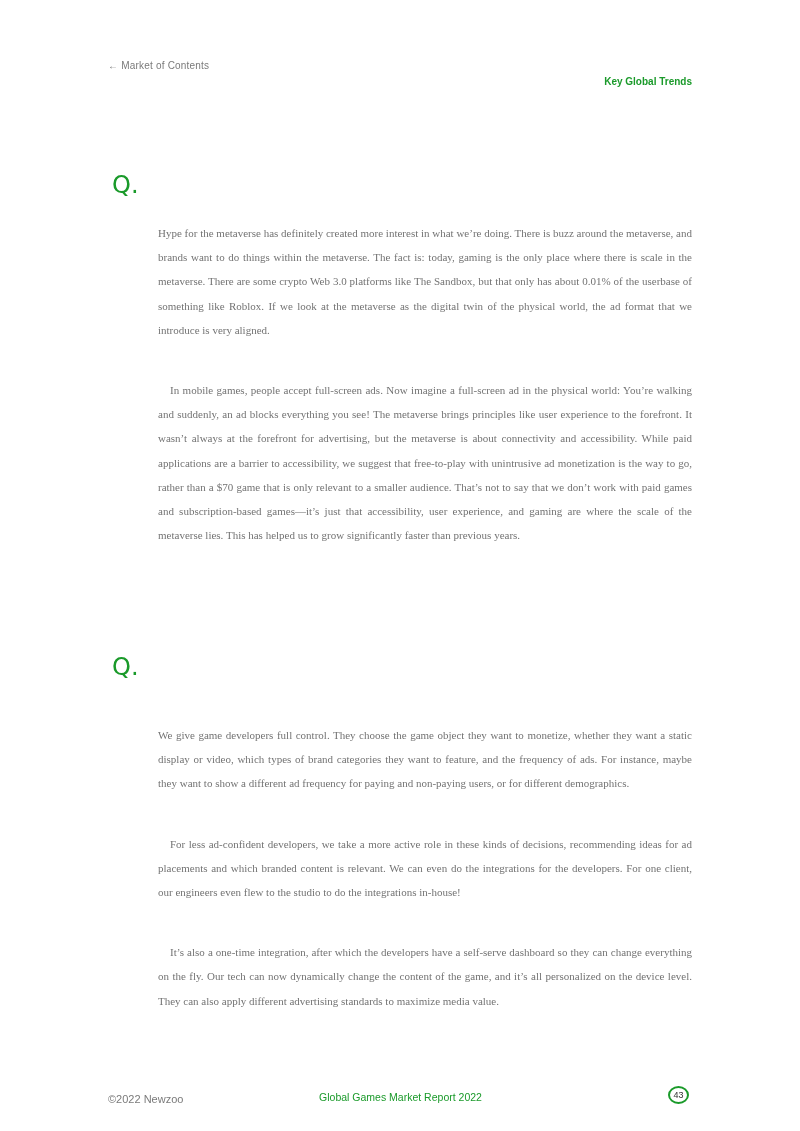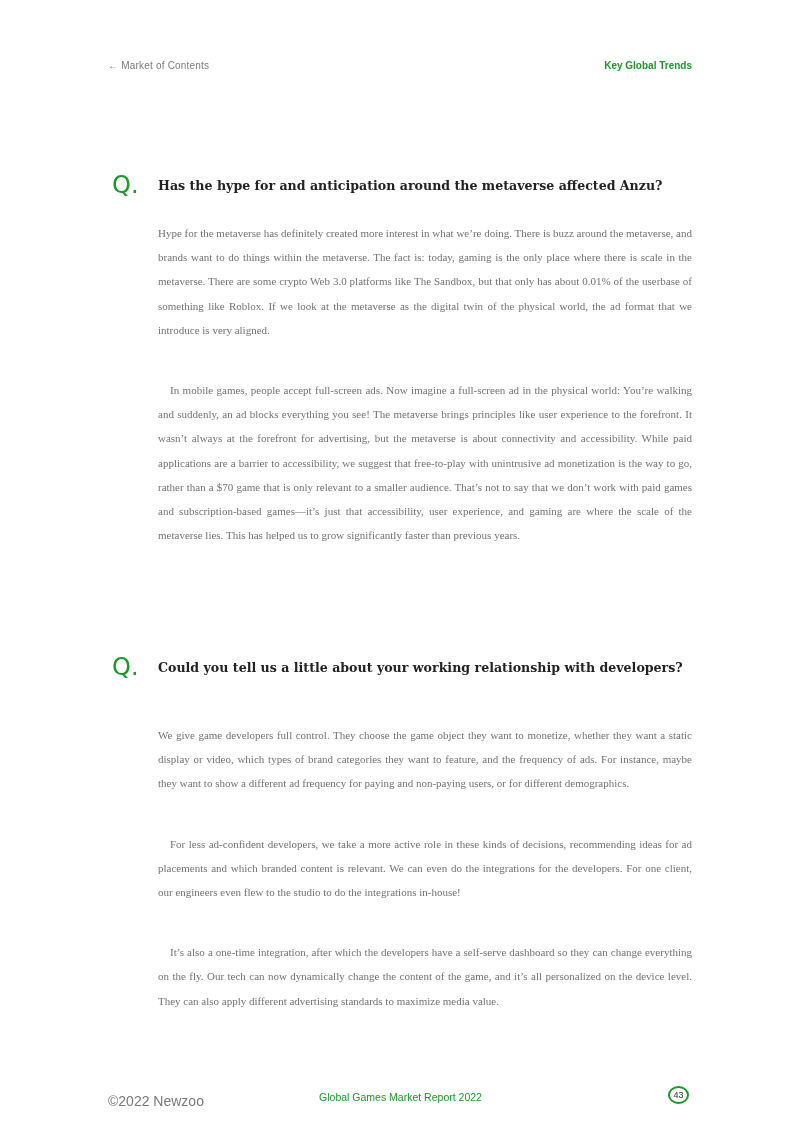--- a/index.html
+++ b/index.html
@@ -6,21 +6,21 @@
     body {
       width: 800px; height: 1131px; background: #ffffff; position: relative;
       overflow: hidden; color: #2a2a2a;
     }
     .header-left {
       position: absolute; left: 108px; top: 60px;
       font-family: "Liberation Sans", sans-serif; font-size: 10px; color: #7a7a7a;
       letter-spacing: 0.2px; text-decoration: none;
     }
     .header-right {
-      position: absolute; right: 108px; top: 60px;
+      position: absolute; right: 108px; top: 76px;
       font-family: "Liberation Sans", sans-serif; font-size: 10px; font-weight: bold; color: #1a9a2a;
     }
     .qa-question {
       position: absolute; left: 112px; width: 590px; display: flex; align-items: flex-end;
     }
     .q-mark {
       font-family: "DejaVu Sans", sans-serif; font-size: 24px; color: #1a9a2a;
       width: 46px; line-height: 24px; font-weight: normal;
     }
     .q-text {
@@ -29,51 +29,49 @@
     }
     .answer {
       position: absolute; left: 158px; width: 534px;
       font-family: Liberation Serif, serif; font-size: 11px; line-height: 24.2px;
       color: #737373; text-align: justify;
     }
     .answer p { margin: 0; }
     .answer p.indent { text-indent: 12px; margin-top: 36px; }
     .footer-left {
       position: absolute; left: 108px; top: 1093px;
-      font-family: "Liberation Sans", sans-serif; font-size: 14px; color: #7a7a7a;
+      font-family: "Liberation Sans", sans-serif; font-size: 11px; color: #7a7a7a;
     }
     .footer-center {
       position: absolute; left: 1px; right: 0; top: 1091px; text-align: center;
       font-family: "Liberation Sans", sans-serif; font-size: 10.5px; color: #1a9a2a;
     }
     .page-num {
       position: absolute; left: 668px; top: 1086px; width: 21px; height: 18px;
       border: 2px solid #1a9a2a; border-radius: 50%;
       font-family: "Liberation Sans", sans-serif; font-size: 9px; color: #333;
       display: flex; align-items: center; justify-content: center; box-sizing: border-box;
     }
   </style>
 </head>
 <body>
 
 <a class="header-left">← Market of Contents</a>
 <div class="header-right">Key Global Trends</div>
 
 <div class="qa-question" style="top:173px;">
   <span class="q-mark">Q.</span>
-  <span class="q-text">Has the hype for and anticipation around the metaverse affected Anzu?</span>
 </div>
 <div class="answer" style="top:221px;">
   <p>Hype for the metaverse has definitely created more interest in what we’re doing. There is buzz around the metaverse, and brands want to do things within the metaverse. The fact is: today, gaming is the only place where there is scale in the metaverse. There are some crypto Web 3.0 platforms like The Sandbox, but that only has about 0.01% of the userbase of something like Roblox. If we look at the metaverse as the digital twin of the physical world, the ad format that we introduce is very aligned.</p>
   <p class="indent">In mobile games, people accept full-screen ads. Now imagine a full-screen ad in the physical world: You’re walking and suddenly, an ad blocks everything you see! The metaverse brings principles like user experience to the forefront. It wasn’t always at the forefront for advertising, but the metaverse is about connectivity and accessibility. While paid applications are a barrier to accessibility, we suggest that free-to-play with unintrusive ad monetization is the way to go, rather than a $70 game that is only relevant to a smaller audience. That’s not to say that we don’t work with paid games and subscription-based games—it’s just that accessibility, user experience, and gaming are where the scale of the metaverse lies. This has helped us to grow significantly faster than previous years.</p>
 </div>
 
 <div class="qa-question" style="top:655px;">
   <span class="q-mark">Q.</span>
-  <span class="q-text">Could you tell us a little about your working relationship with developers?</span>
 </div>
 <div class="answer" style="top:723px;">
   <p>We give game developers full control. They choose the game object they want to monetize, whether they want a static display or video, which types of brand categories they want to feature, and the frequency of ads. For instance, maybe they want to show a different ad frequency for paying and non-paying users, or for different demographics.</p>
   <p class="indent">For less ad-confident developers, we take a more active role in these kinds of decisions, recommending ideas for ad placements and which branded content is relevant. We can even do the integrations for the developers. For one client, our engineers even flew to the studio to do the integrations in-house!</p>
   <p class="indent">It’s also a one-time integration, after which the developers have a self-serve dashboard so they can change everything on the fly. Our tech can now dynamically change the content of the game, and it’s all personalized on the device level. They can also apply different advertising standards to maximize media value.</p>
 </div>
 
 <div class="footer-left">©2022 Newzoo</div>
 <div class="footer-center">Global Games Market Report 2022</div>
 <div class="page-num">43</div>

